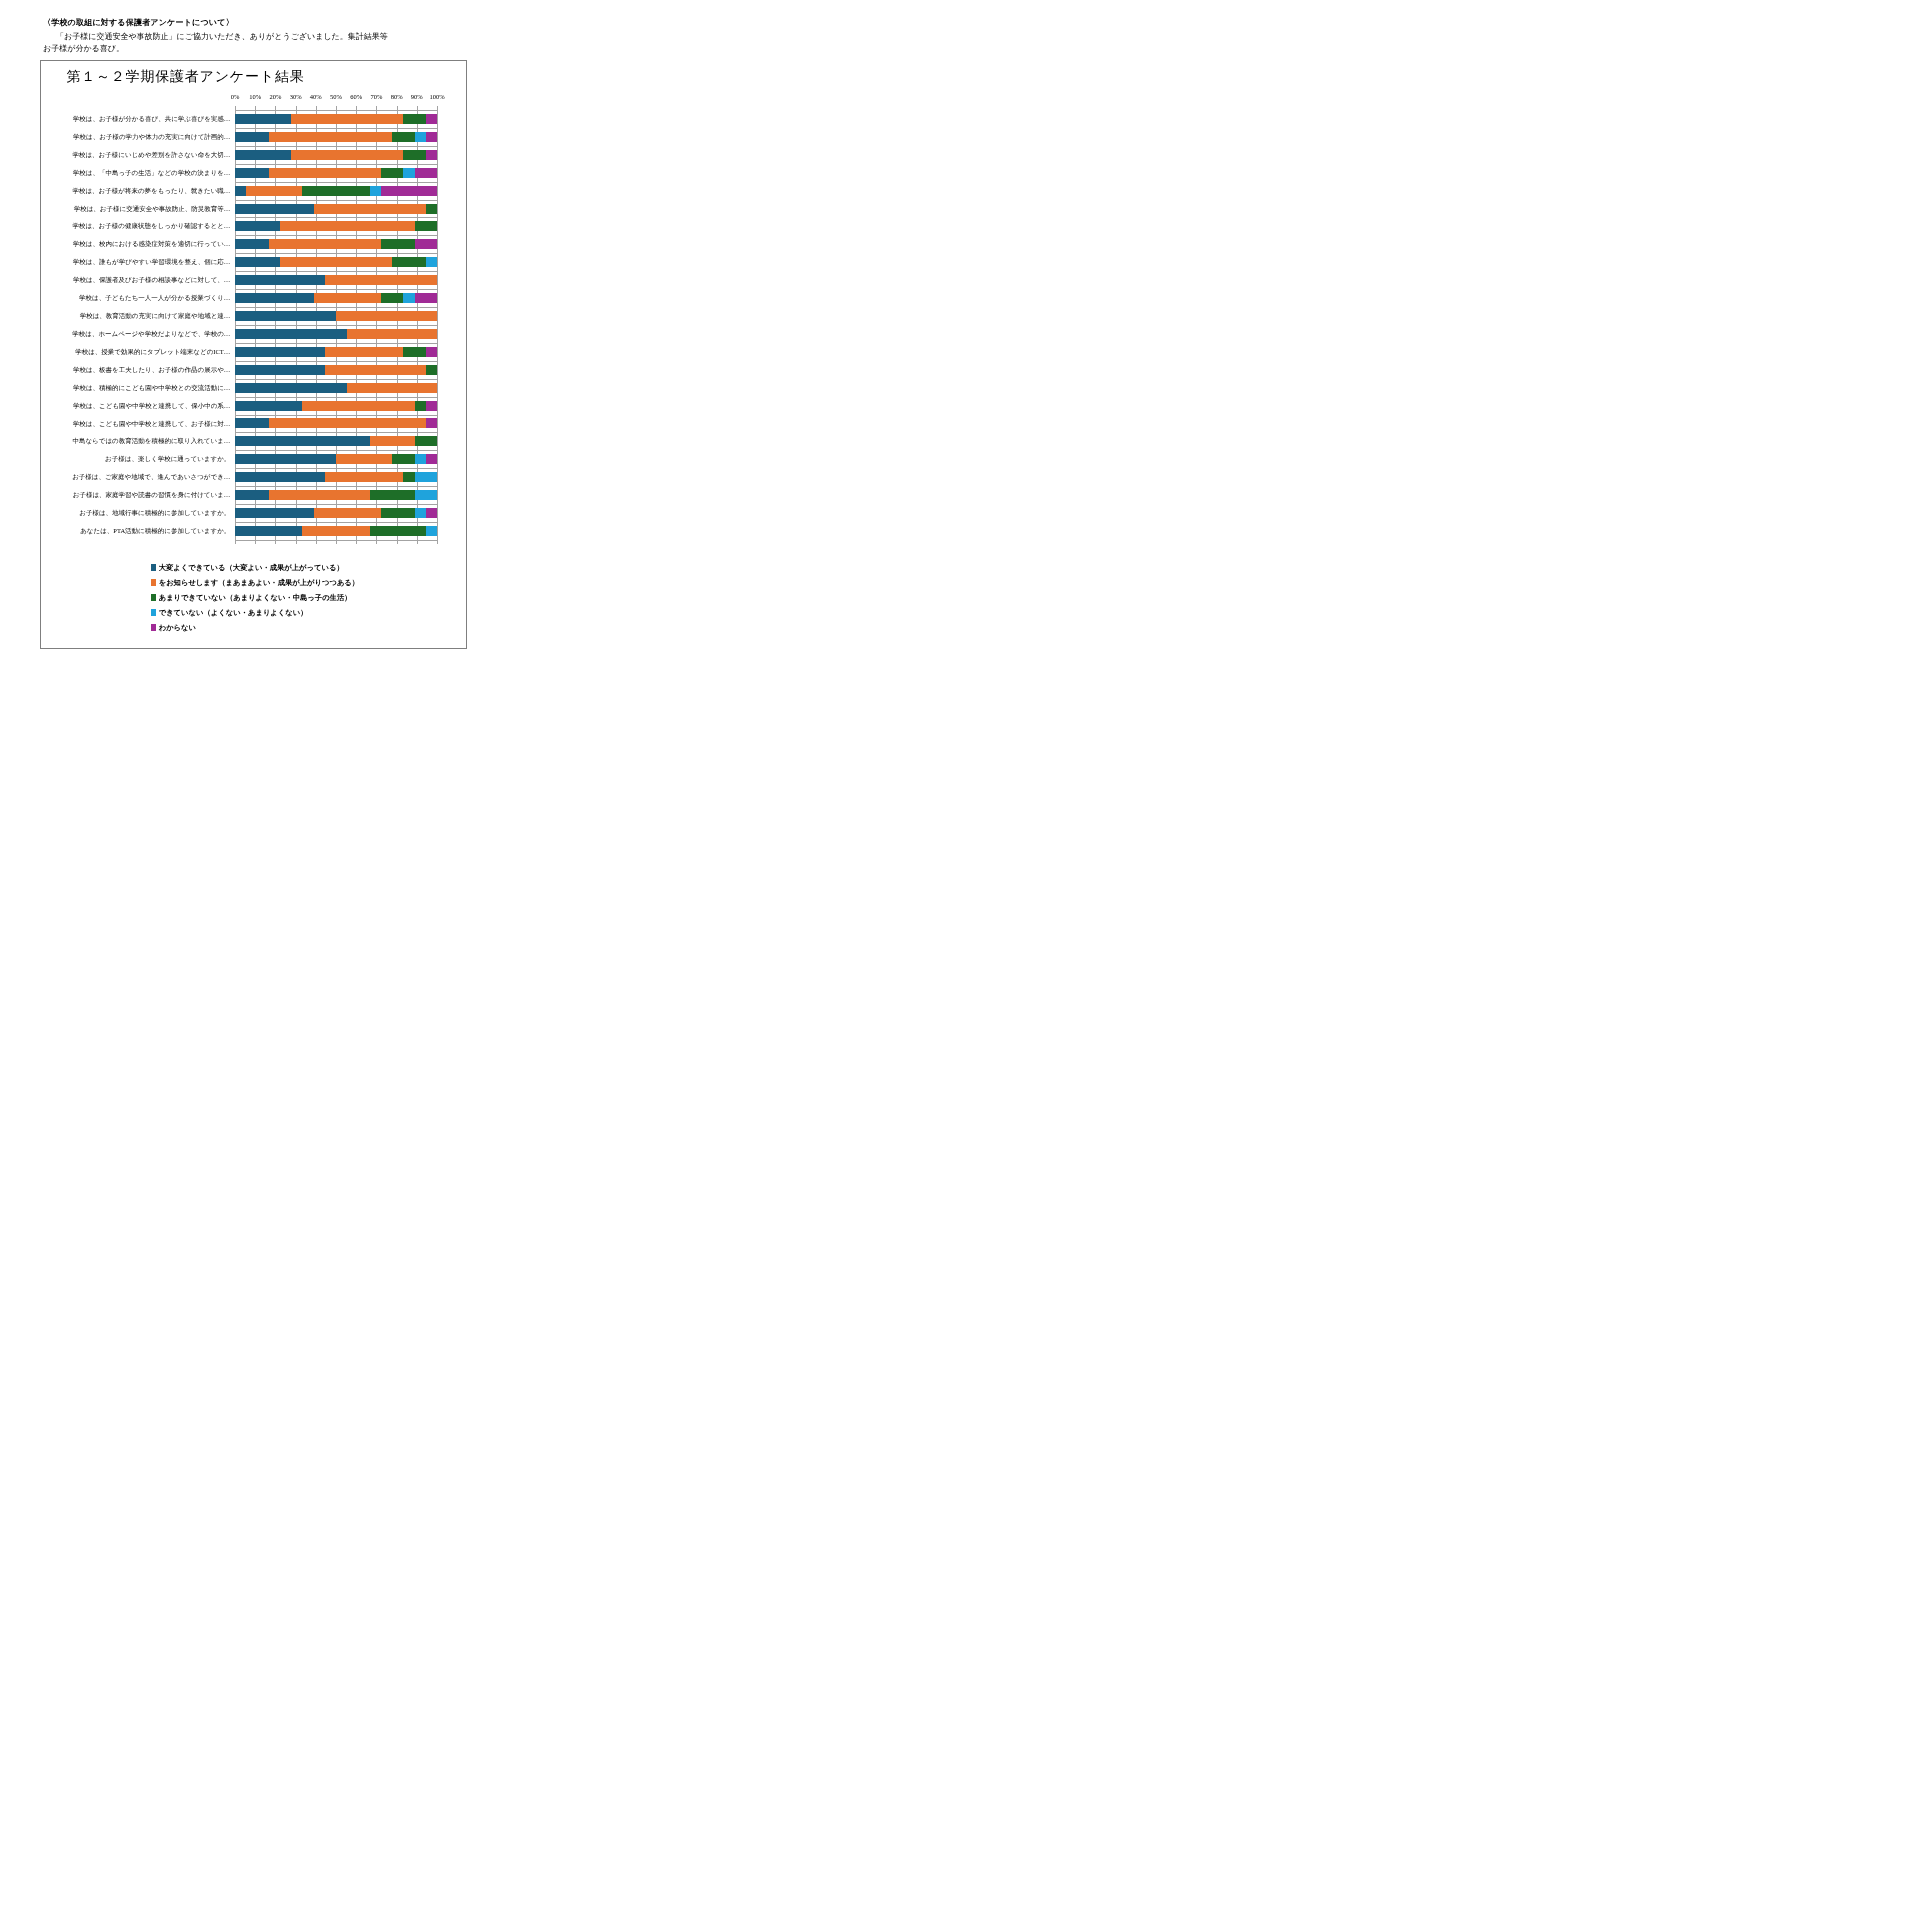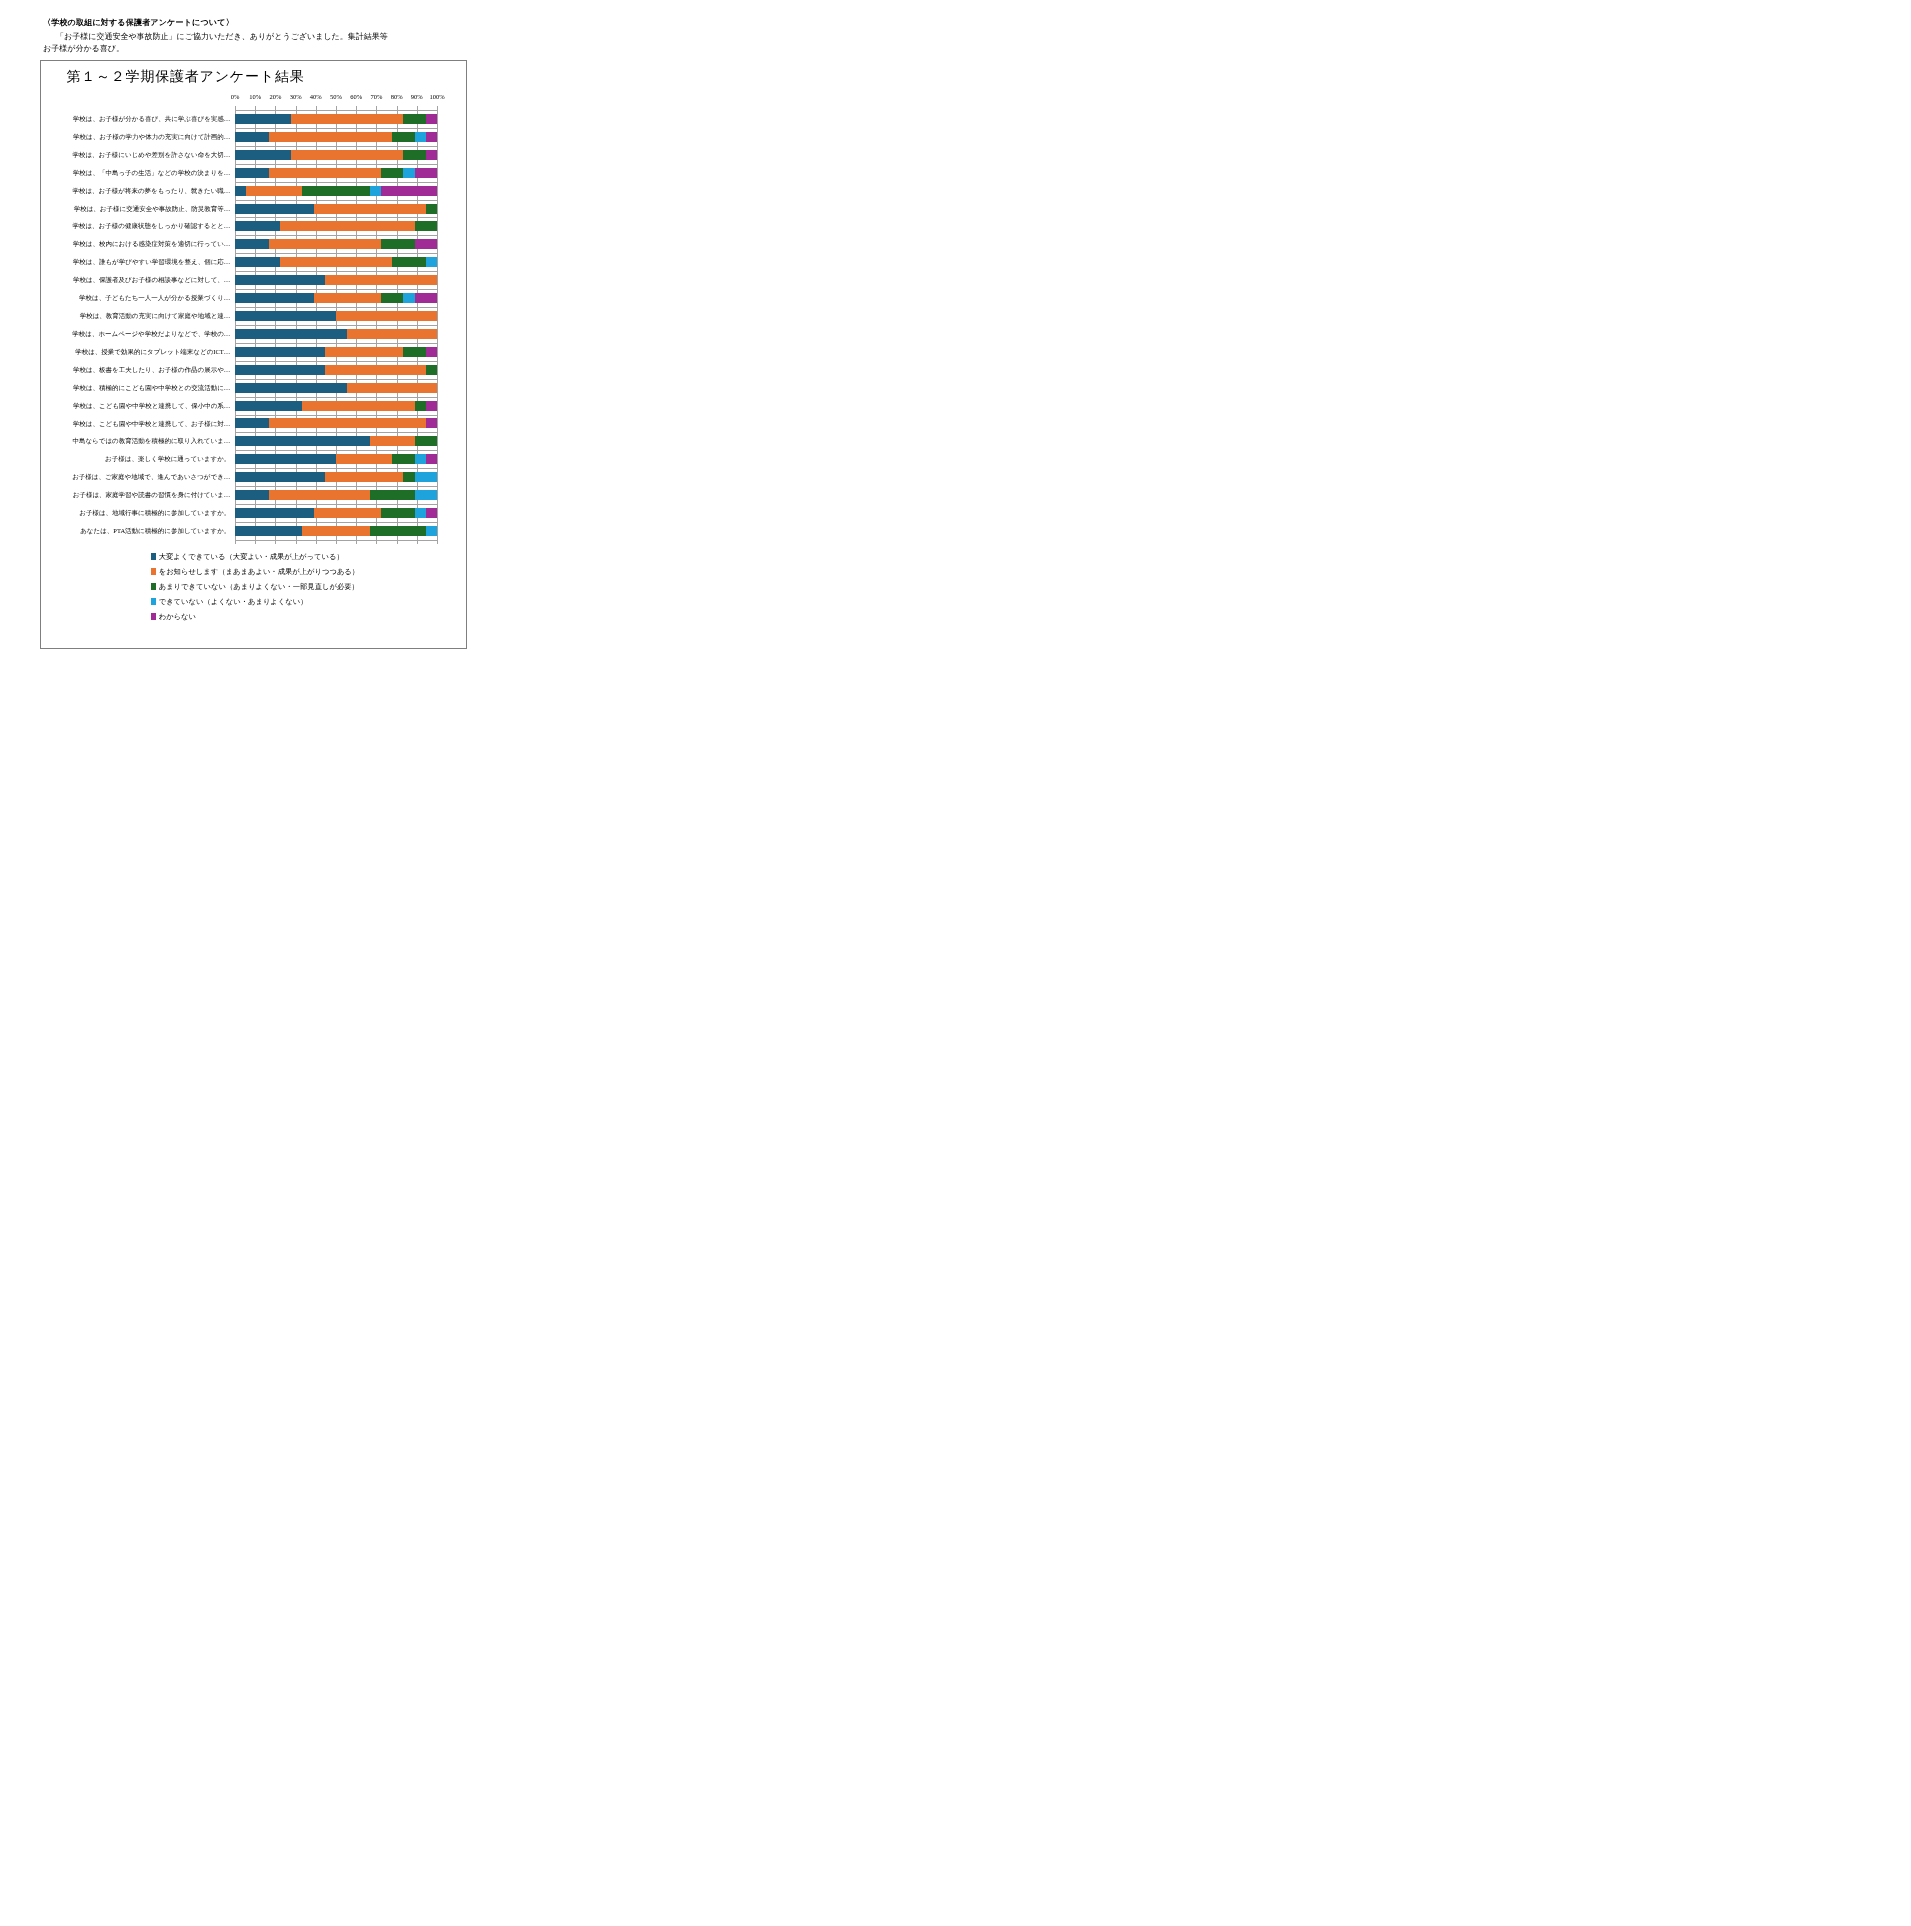--- a/index.html
+++ b/index.html
@@ -43,21 +43,21 @@
     font-size:6.5px; white-space:nowrap; overflow:hidden;
   }
   .plot { position:absolute; left:194px; top:49px; width:202px; }
   .vline { position:absolute; width:0.4px; background:#a3a3a3; top:-3.9px; }
   .hline { position:absolute; left:0; right:0; height:0.4px; background:#a3a3a3; }
   .bar-track {
     position:absolute; left:0; width:100%; height:10px;
     display:flex; overflow:hidden; z-index:2;
   }
   .bar-seg { height:100%; flex:0 0 auto; }
-  .legend { position:absolute; left:110px; top:488px; }
+  .legend { position:absolute; left:110px; top:499px;font-weight:bold; }
   .legend-item { display:flex; align-items:center; height:15px; }
   .legend-swatch { width:5px; height:6.5px; margin-right:2.7px; flex:0 0 auto; }
   .legend-text { font-size:7.3px; white-space:nowrap; }
 </style>
 </head>
 <body>
 
 <div class="page">
 
   <div class="heading">〈学校の取組に対する保護者アンケートについて〉</div>
@@ -291,21 +291,21 @@
         <div class="legend-item">
           <span class="legend-swatch" style="background: rgb(27, 94, 128);"></span>
           <span class="legend-text">大変よくできている（大変よい・成果が上がっている）</span>
         </div>
         <div class="legend-item">
           <span class="legend-swatch" style="background: rgb(232, 116, 47);"></span>
           <span class="legend-text">をお知らせします（まあまあよい・成果が上がりつつある）</span>
         </div>
         <div class="legend-item">
           <span class="legend-swatch" style="background: rgb(30, 110, 40);"></span>
-          <span class="legend-text">あまりできていない（あまりよくない・一部見直しが必要）</span>
+          <span class="legend-text">あまりできていない（あまりよくない・中島っ子の生活）</span>
         </div>
         <div class="legend-item">
           <span class="legend-swatch" style="background: rgb(31, 163, 220);"></span>
           <span class="legend-text">できていない（よくない・あまりよくない）</span>
         </div>
         <div class="legend-item">
           <span class="legend-swatch" style="background: rgb(160, 43, 150);"></span>
           <span class="legend-text">わからない</span>
         </div>
       </div>

